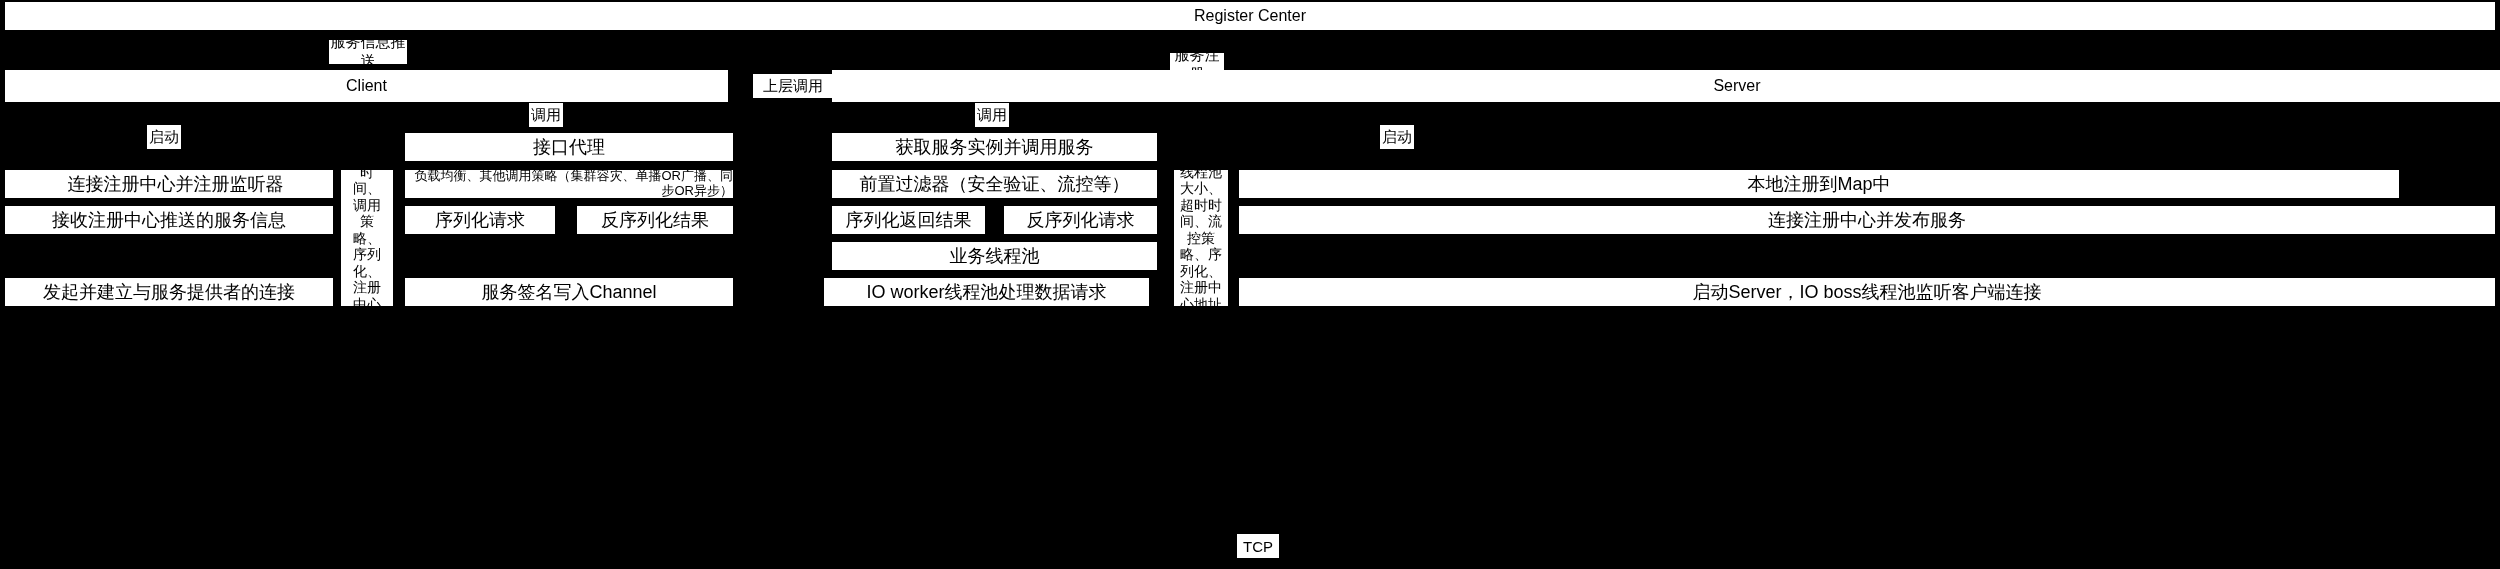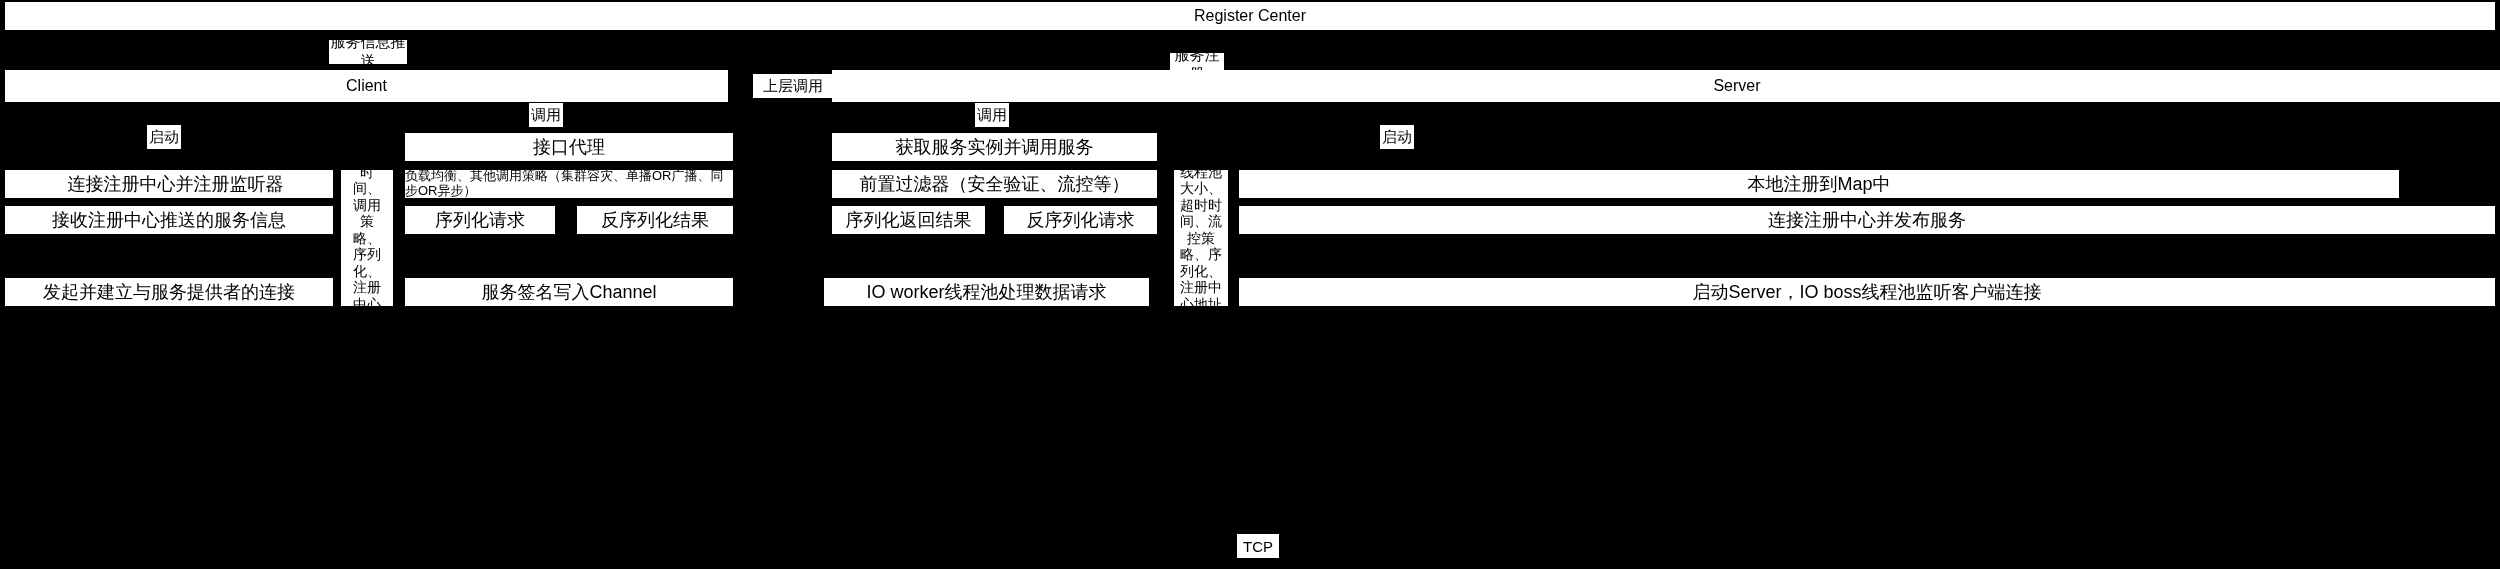--- a/index.html
+++ b/index.html
@@ -1,18 +1,18 @@
 <!DOCTYPE html>
 <html><head>
 <meta charset="utf-8">
 <style>
   html,body{margin:0;padding:0;background:#000;}
   body{font-family:"Liberation Sans","DejaVu Sans",sans-serif;}
   #canvas{position:relative;width:2500px;height:569px;background:#000;overflow:hidden;}
-  .box{position:absolute;background:#fff;color:#000;display:flex;align-items:center;justify-content:center;text-align:left;box-sizing:border-box;line-height:1.15;}
+  .box{position:absolute;background:#fff;color:#000;display:flex;align-items:center;justify-content:center;text-align:right;box-sizing:border-box;line-height:1.15;}
   .lbl{position:absolute;background:#fff;color:#000;display:flex;align-items:center;justify-content:center;text-align:center;box-sizing:border-box;font-size:15px;}
   .big{font-size:16px;}
   .mid{font-size:18px;}
   .vcfg{position:absolute;background:#fff;color:#000;display:flex;align-items:center;justify-content:center;text-align:center;box-sizing:border-box;font-size:14px;line-height:1.18;padding:2px 6px;}
 </style>
 </head>
 <body>
 
 <div id="canvas">
 
@@ -56,20 +56,21 @@
   <div class="box mid" style="left:405px;top:206px;width:150px;height:28px;">序列化请求</div>
   <div class="box mid" style="left:577px;top:206px;width:156px;height:28px;">反序列化结果</div>
 
   <div class="box mid" style="left:405px;top:278px;width:328px;height:28px;">服务签名写入Channel</div>
 
   <div class="box mid" style="left:832px;top:170px;width:325px;height:28px;">前置过滤器（安全验证、流控等）</div>
 
   <div class="box mid" style="left:832px;top:206px;width:153px;height:28px;">序列化返回结果</div>
   <div class="box mid" style="left:1004px;top:206px;width:153px;height:28px;">反序列化请求</div>
 
+  <div class="box mid" style="left:832px;top:242px;width:325px;height:28px;">业务线程池</div>
 
   <div class="box mid" style="left:824px;top:278px;width:325px;height:28px;">IO worker线程池处理数据请求</div>
 
   <div class="vcfg" style="left:1174px;top:170px;width:54px;height:136px;flex-direction:column;">
     <span style="white-space:pre-wrap;">配置
 （
 线程池大小、超时时间、流控策略、序列化、注册中心地址等
 ）</span>
   </div>
 

